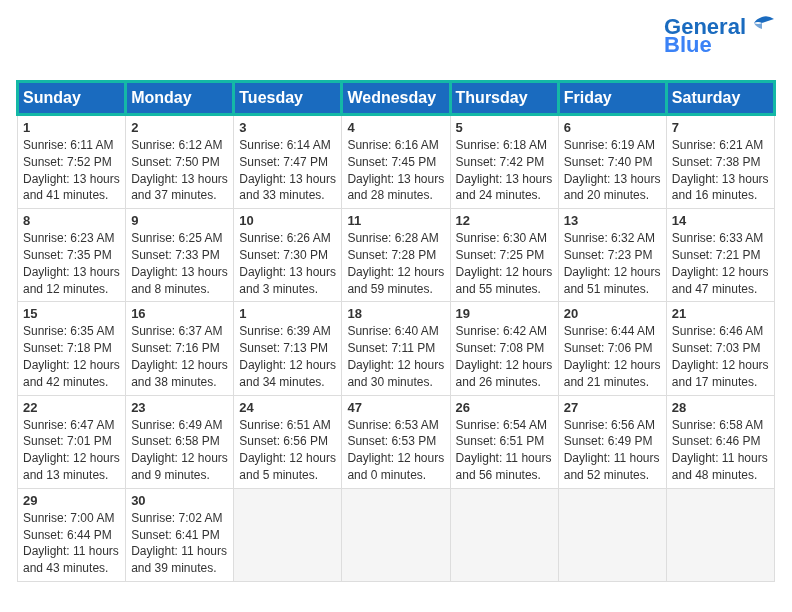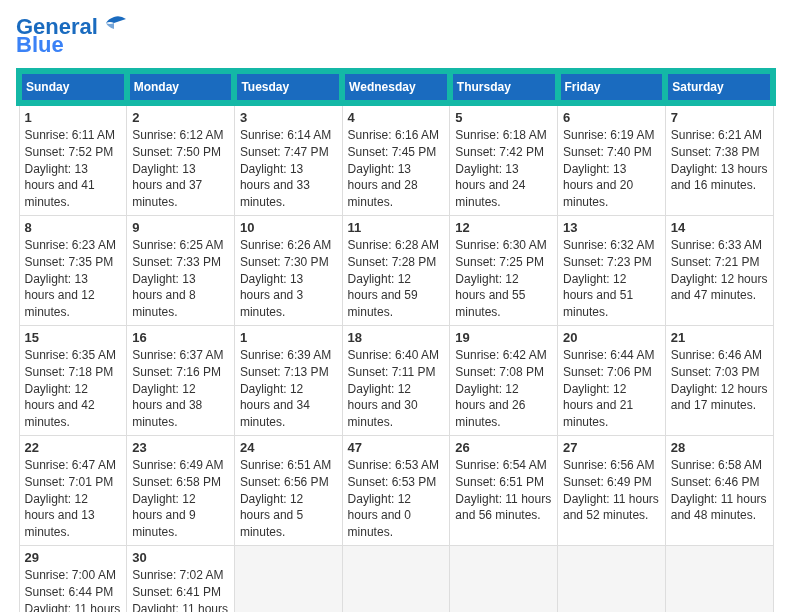--- a/index.html
+++ b/index.html
@@ -5,23 +5,23 @@
     * { margin: 0; padding: 0; box-sizing: border-box; }
     body {
       font-family: Arial, sans-serif;
       background: #fff;
       width: 792px;
       min-height: 612px;
       padding: 16px;
     }
     .header {
       display: flex;
-      justify-content: flex-start;
+      justify-content: flex-end;
       align-items: flex-start;
-      margin-bottom: 12px;
+      margin-bottom: 24px;
     }
     .logo {
       display: flex;
       flex-direction: column;
       align-items: flex-start;
     }
     .logo-text {
       font-size: 22px;
       font-weight: bold;
       color: #333;
@@ -41,25 +41,25 @@
       color: #555;
     }
     table {
       width: 100%;
       border-collapse: collapse;
       table-layout: fixed;
     }
     th {
       background-color: #1a6bbf;
       color: #fff;
-      font-size: 12px;
+      font-size: 16px;
       font-weight: bold;
       padding: 6px 4px;
       text-align: left;
-      border: 6px solid #14b8a6;
+      border: 3px solid #14b8a6;
     }
     td {
       border: 1px solid #ddd;
       vertical-align: top;
       padding: 4px 5px;
       font-size: 10.5px;
       color: #333;
       background: #fff;
       min-height: 80px;
       height: 88px;

